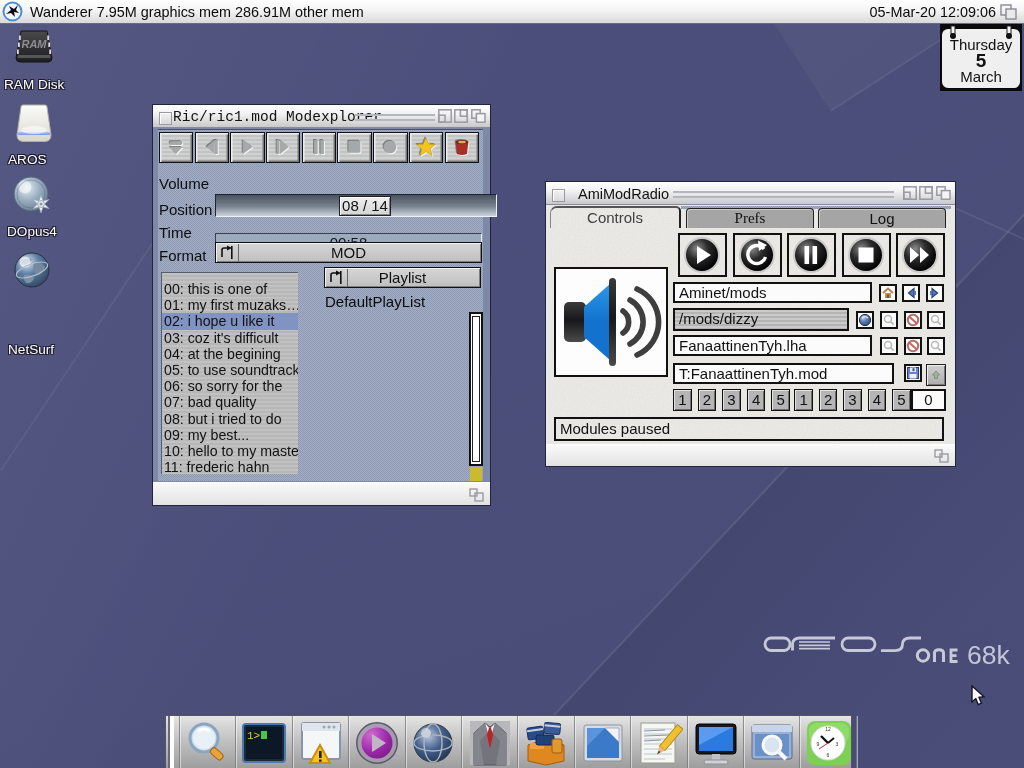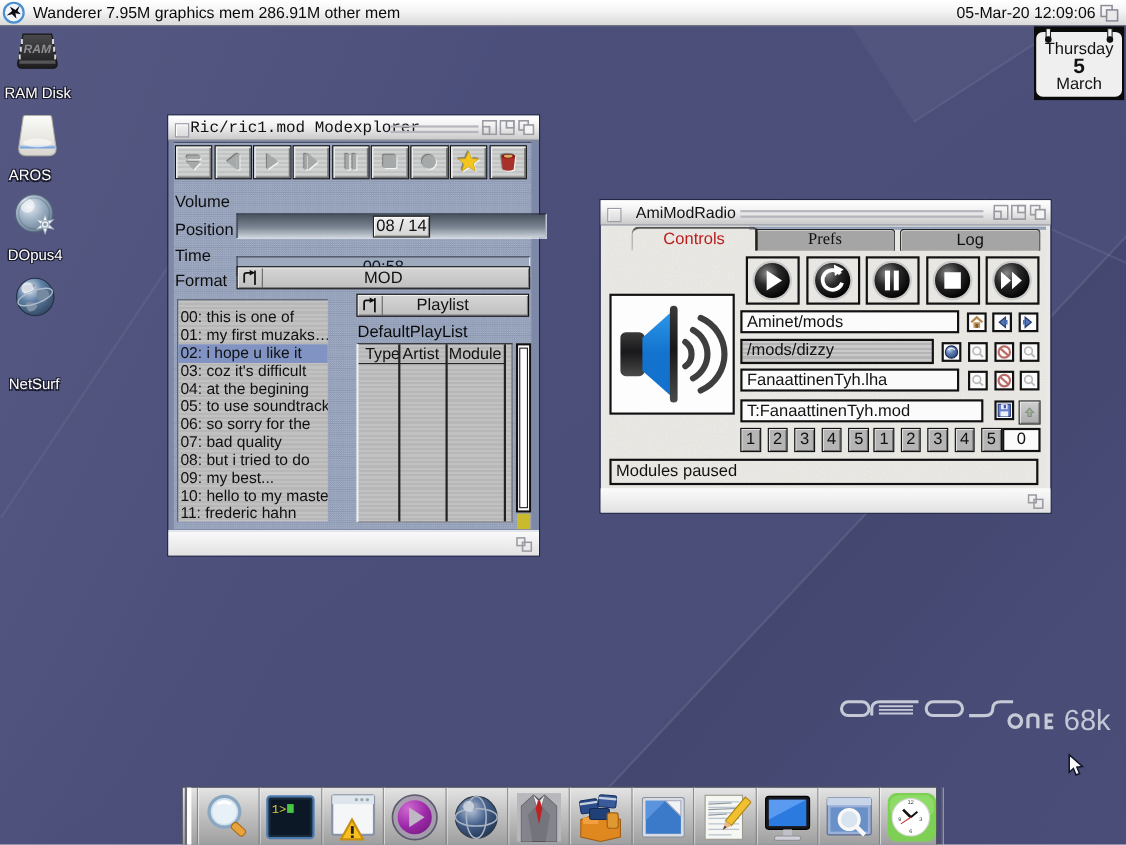--- a/index.html
+++ b/index.html
@@ -281,29 +281,20 @@
    <svg class="abs" style="left:3px;top:2px" width="16" height="16" viewBox="0 0 16 16">
           <path d="M3 12 L3 5 Q3 3 5 3 L9 3" fill="none" stroke="#111" stroke-width="1.6"></path>
           <path d="M8 0.5 L13 3 L8 5.5 Z" fill="#111"></path>
           <rect x="12" y="1" width="1.6" height="13" fill="#111"></rect>
         </svg>
    <span>Playlist</span>
    <div class="abs" style="left:22px;top:1px;width:1px;height:18px;background:#666;"></div>
  </div>
  <div class="abs" style="left:172px;top:188px;font-size:15px;color:#0a0a0a;">DefaultPlayList</div>
 
- <div class="abs" style="left:171px;top:207px;width:142px;height:163px;background:repeating-linear-gradient(180deg,#c1c1c1 0 2px,#b7b7b7 2px 4px);border-top:1px solid #222;border-left:2px solid #eee;border-right:1px solid #666;border-bottom:1px solid #888;font-size:14.6px;color:#111;">
-  <div class="abs" style="left:6px;top:1px;">Type</div>
-  <div class="abs" style="left:40px;top:1px;">Artist</div>
-  <div class="abs" style="left:82px;top:1px;">Module</div>
-  <div class="abs" style="left:0;top:17px;width:133px;height:1px;background:#222;"></div>
-  <div class="abs" style="left:36px;top:0;width:1.5px;height:100%;background:#222;"></div>
-  <div class="abs" style="left:79px;top:0;width:1.5px;height:100%;background:#222;"></div>
-  <div class="abs" style="left:132px;top:0;width:1.5px;height:100%;background:#222;"></div>
- </div>
 
  <div class="abs" style="left:316px;top:207px;width:14px;height:154px;border:2px solid #111;background:#fff;">
    <div class="abs" style="left:1px;top:2px;width:8px;height:146px;background:#fdfdfd;border:1px solid #222;"></div>
  </div>
  <div class="abs" style="left:317px;top:362px;width:12px;height:14px;background:#c9ba2e;"></div>
 
  <div class="abs" style="left:0;top:377px;width:337px;height:23px;background:linear-gradient(#fafafa,#e2e2e2);border-top:1px solid #fff;">
   <svg class="abs" style="right:5px;top:5px" width="16" height="14">
           <rect x="1" y="1" width="7" height="7" fill="none" stroke="#9a9aa2" stroke-width="1.4"></rect>
           <rect x="6" y="5" width="8" height="8" fill="none" stroke="#9a9aa2" stroke-width="1.4"></rect>
@@ -343,21 +334,21 @@
     <feColorMatrix in="n" type="luminanceToAlpha" result="na"></feColorMatrix>
     <feFlood flood-color="#d5d2ca" result="f"></feFlood>
     <feComposite in="f" in2="na" operator="in"></feComposite>
    </filter>
    <rect x="0" y="0" width="401" height="238" filter="url(#nz)" opacity="0.55"></rect>
   </svg>
 
   <div class="abs dither" style="left:131px;top:0;width:270px;height:3px;"></div>
   <div class="abs" style="left:136px;top:2px;width:128px;height:20px;background:#a5a5a5;border:1px solid #222;border-bottom:none;border-top-left-radius:4px;border-top-right-radius:4px;box-shadow:inset 1px 1px 0 #ccc;font-size:15px;text-align:center;line-height:19px;color:#111;font-family:Liberation Serif, serif;">Prefs</div>
   <div class="abs" style="left:268px;top:2px;width:128px;height:20px;background:#a5a5a5;border:1px solid #222;border-bottom:none;border-top-left-radius:4px;border-top-right-radius:4px;box-shadow:inset 1px 1px 0 #ccc;font-size:15px;text-align:center;line-height:19px;color:#111;">Log</div>
-  <div class="abs" style="left:0;top:0;width:115px;height:22px;background:transparent;border-right:2px solid #222;border-top:2px solid #555;border-left:1px solid #888;border-top-left-radius:7px;border-top-right-radius:5px;font-size:15px;text-align:center;line-height:19px;color:#b91c1c;margin-left:24px;">Controls</div>
+  <div class="abs" style="left:0;top:0;width:131px;height:22px;background:transparent;border-right:2px solid #222;border-top:2px solid #555;border-left:1px solid #888;border-top-left-radius:7px;border-top-right-radius:5px;font-size:15px;text-align:center;line-height:19px;color:#404040;">Controls</div>
 
   <div class="abs rbtnrow" style="left:128px;top:27px;">
    <div class="rbtn">
             <svg viewBox="0 0 38 38">
               <circle cx="19" cy="19" r="18" fill="#c9c9c9"></circle>
               <circle cx="19" cy="19" r="16" fill="url(#orb)"></circle>
               <path d="M14 10 L28 19 L14 28 Z" fill="#fff"></path>
             </svg>
           </div>
    <div class="rbtn">

